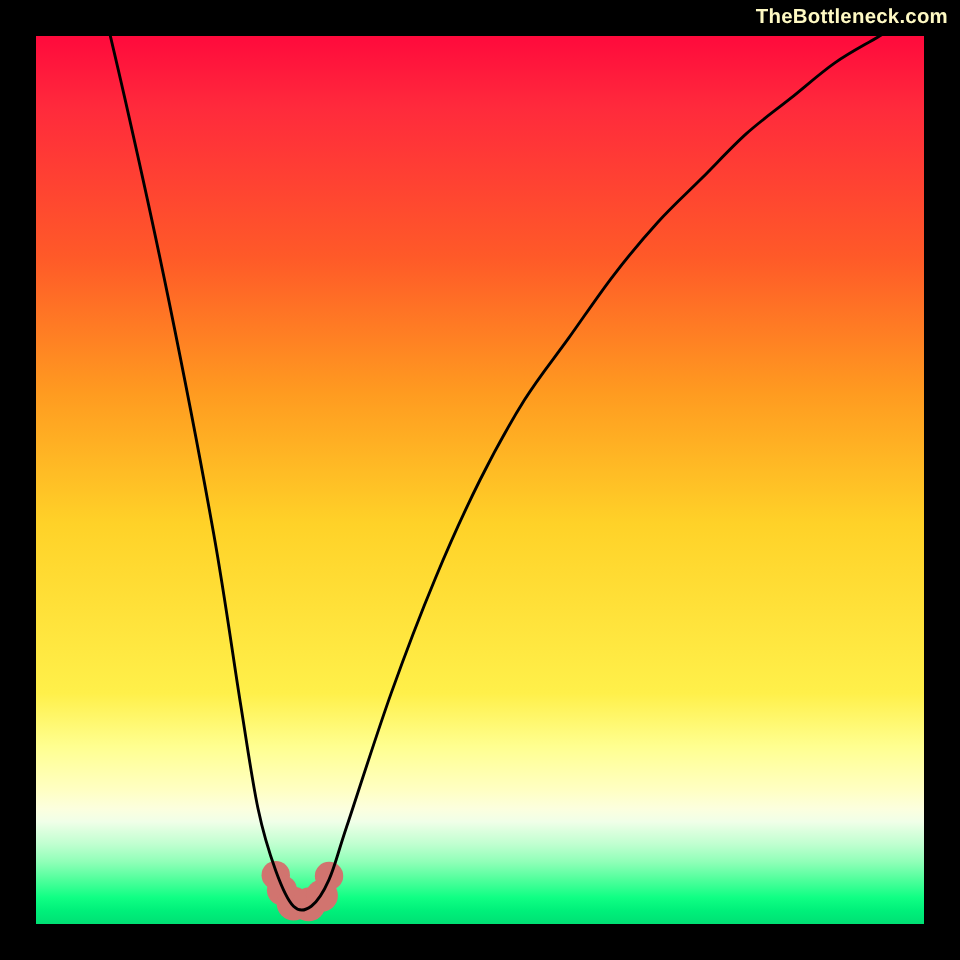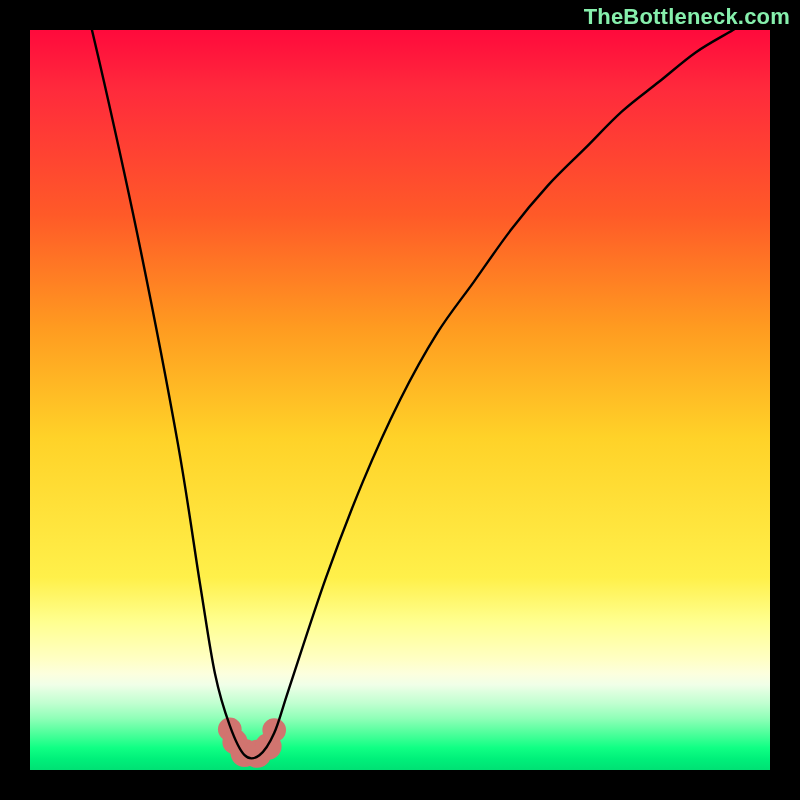--- a/index.html
+++ b/index.html
@@ -58,23 +58,23 @@
     left: 0;
     top: 0;
     width: 740px;
     height: 740px;
   }
   .watermark {
     position: absolute;
     top: 4px;
     right: 10px;
     font-family: Arial, Helvetica, sans-serif;
-    font-size: 22px;
+    font-size: 17px;
     font-weight: 600;
-    color: #86efac;
+    color: #fef9c3;
     letter-spacing: 0.2px;
   }
 </style>
 </head>
 <body>
 
 <div class="frame">
   <div class="plot">
     <div class="gradient"></div>
     <svg class="curve" viewBox="0 0 740 740" preserveAspectRatio="none">

